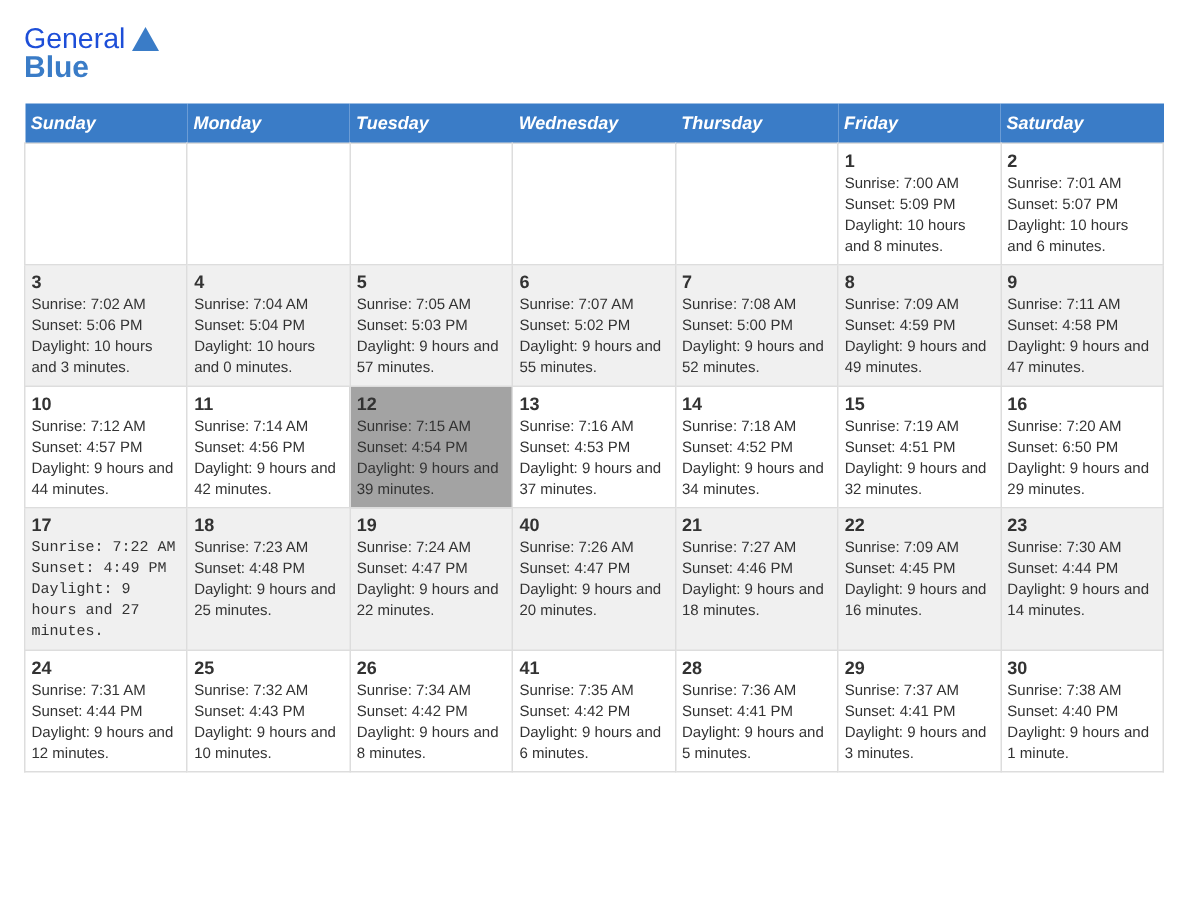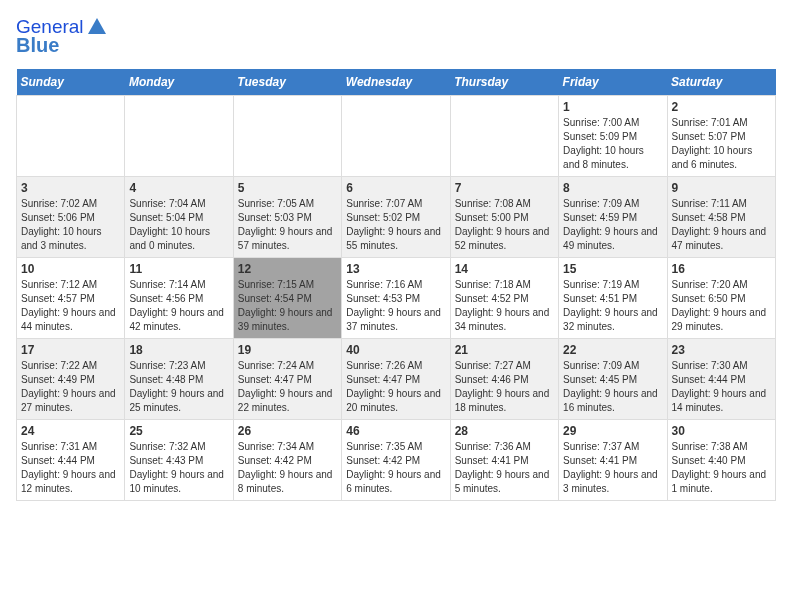--- a/index.html
+++ b/index.html
@@ -219,21 +219,21 @@
         <td style="background: rgb(255, 255, 255);">
           <div class="day-num">16</div>
           <div class="day-info" style="white-space: pre-line;">Sunrise: 7:20 AM
 Sunset: 6:50 PM
 Daylight: 9 hours and 29 minutes.</div>
         </td>
       </tr>
       <tr>
         <td style="background: rgb(240, 240, 240);">
           <div class="day-num">17</div>
-          <div class="day-info" style="white-space: pre-line;">Sunrise: 7:22 AM
+          <div class="day-info" style="white-space: pre-line; font-family: Liberation Mono, monospace;">Sunrise: 7:22 AM
 Sunset: 4:49 PM
 Daylight: 9 hours and 27 minutes.</div>
         </td>
         <td style="background: rgb(240, 240, 240);">
           <div class="day-num">18</div>
           <div class="day-info" style="white-space: pre-line;">Sunrise: 7:23 AM
 Sunset: 4:48 PM
 Daylight: 9 hours and 25 minutes.</div>
         </td>
         <td style="background: rgb(240, 240, 240);">
@@ -280,21 +280,21 @@
 Sunset: 4:43 PM
 Daylight: 9 hours and 10 minutes.</div>
         </td>
         <td style="background: rgb(255, 255, 255);">
           <div class="day-num">26</div>
           <div class="day-info" style="white-space: pre-line;">Sunrise: 7:34 AM
 Sunset: 4:42 PM
 Daylight: 9 hours and 8 minutes.</div>
         </td>
         <td style="background: rgb(255, 255, 255);">
-          <div class="day-num">46</div>
+          <div class="day-num">41</div>
           <div class="day-info" style="white-space: pre-line;">Sunrise: 7:35 AM
 Sunset: 4:42 PM
 Daylight: 9 hours and 6 minutes.</div>
         </td>
         <td style="background: rgb(255, 255, 255);">
           <div class="day-num">28</div>
           <div class="day-info" style="white-space: pre-line;">Sunrise: 7:36 AM
 Sunset: 4:41 PM
 Daylight: 9 hours and 5 minutes.</div>
         </td>

